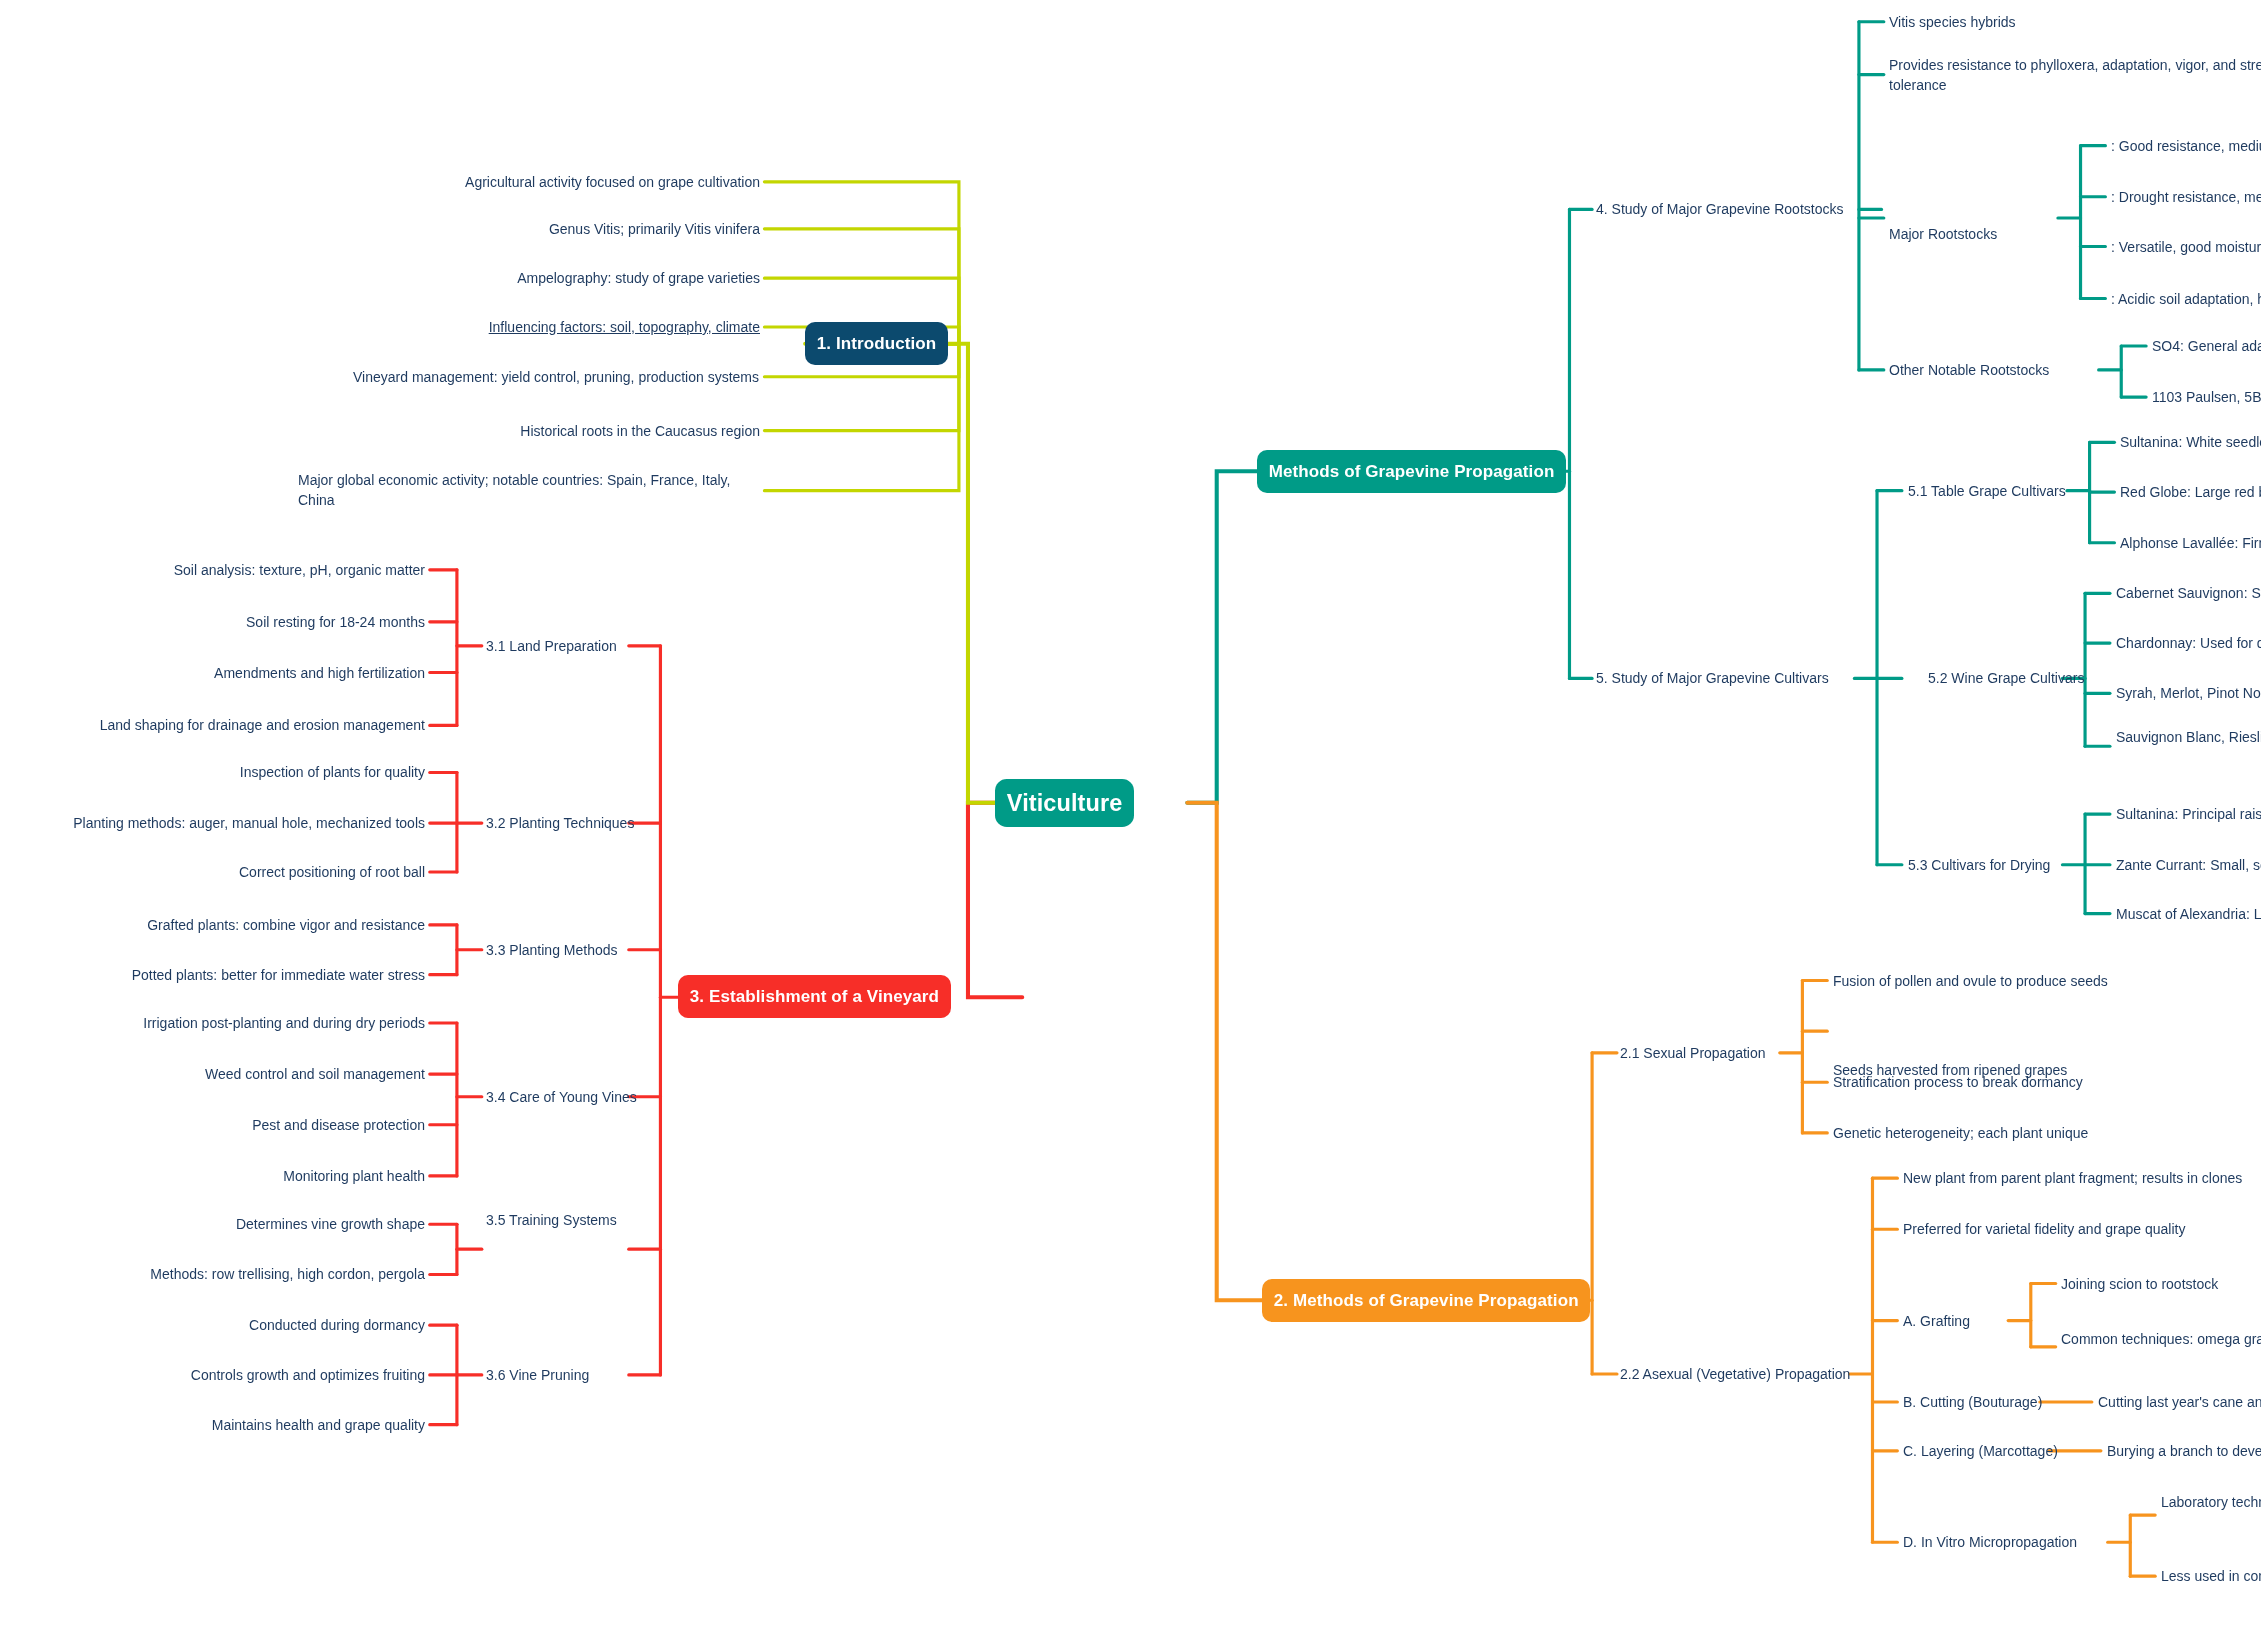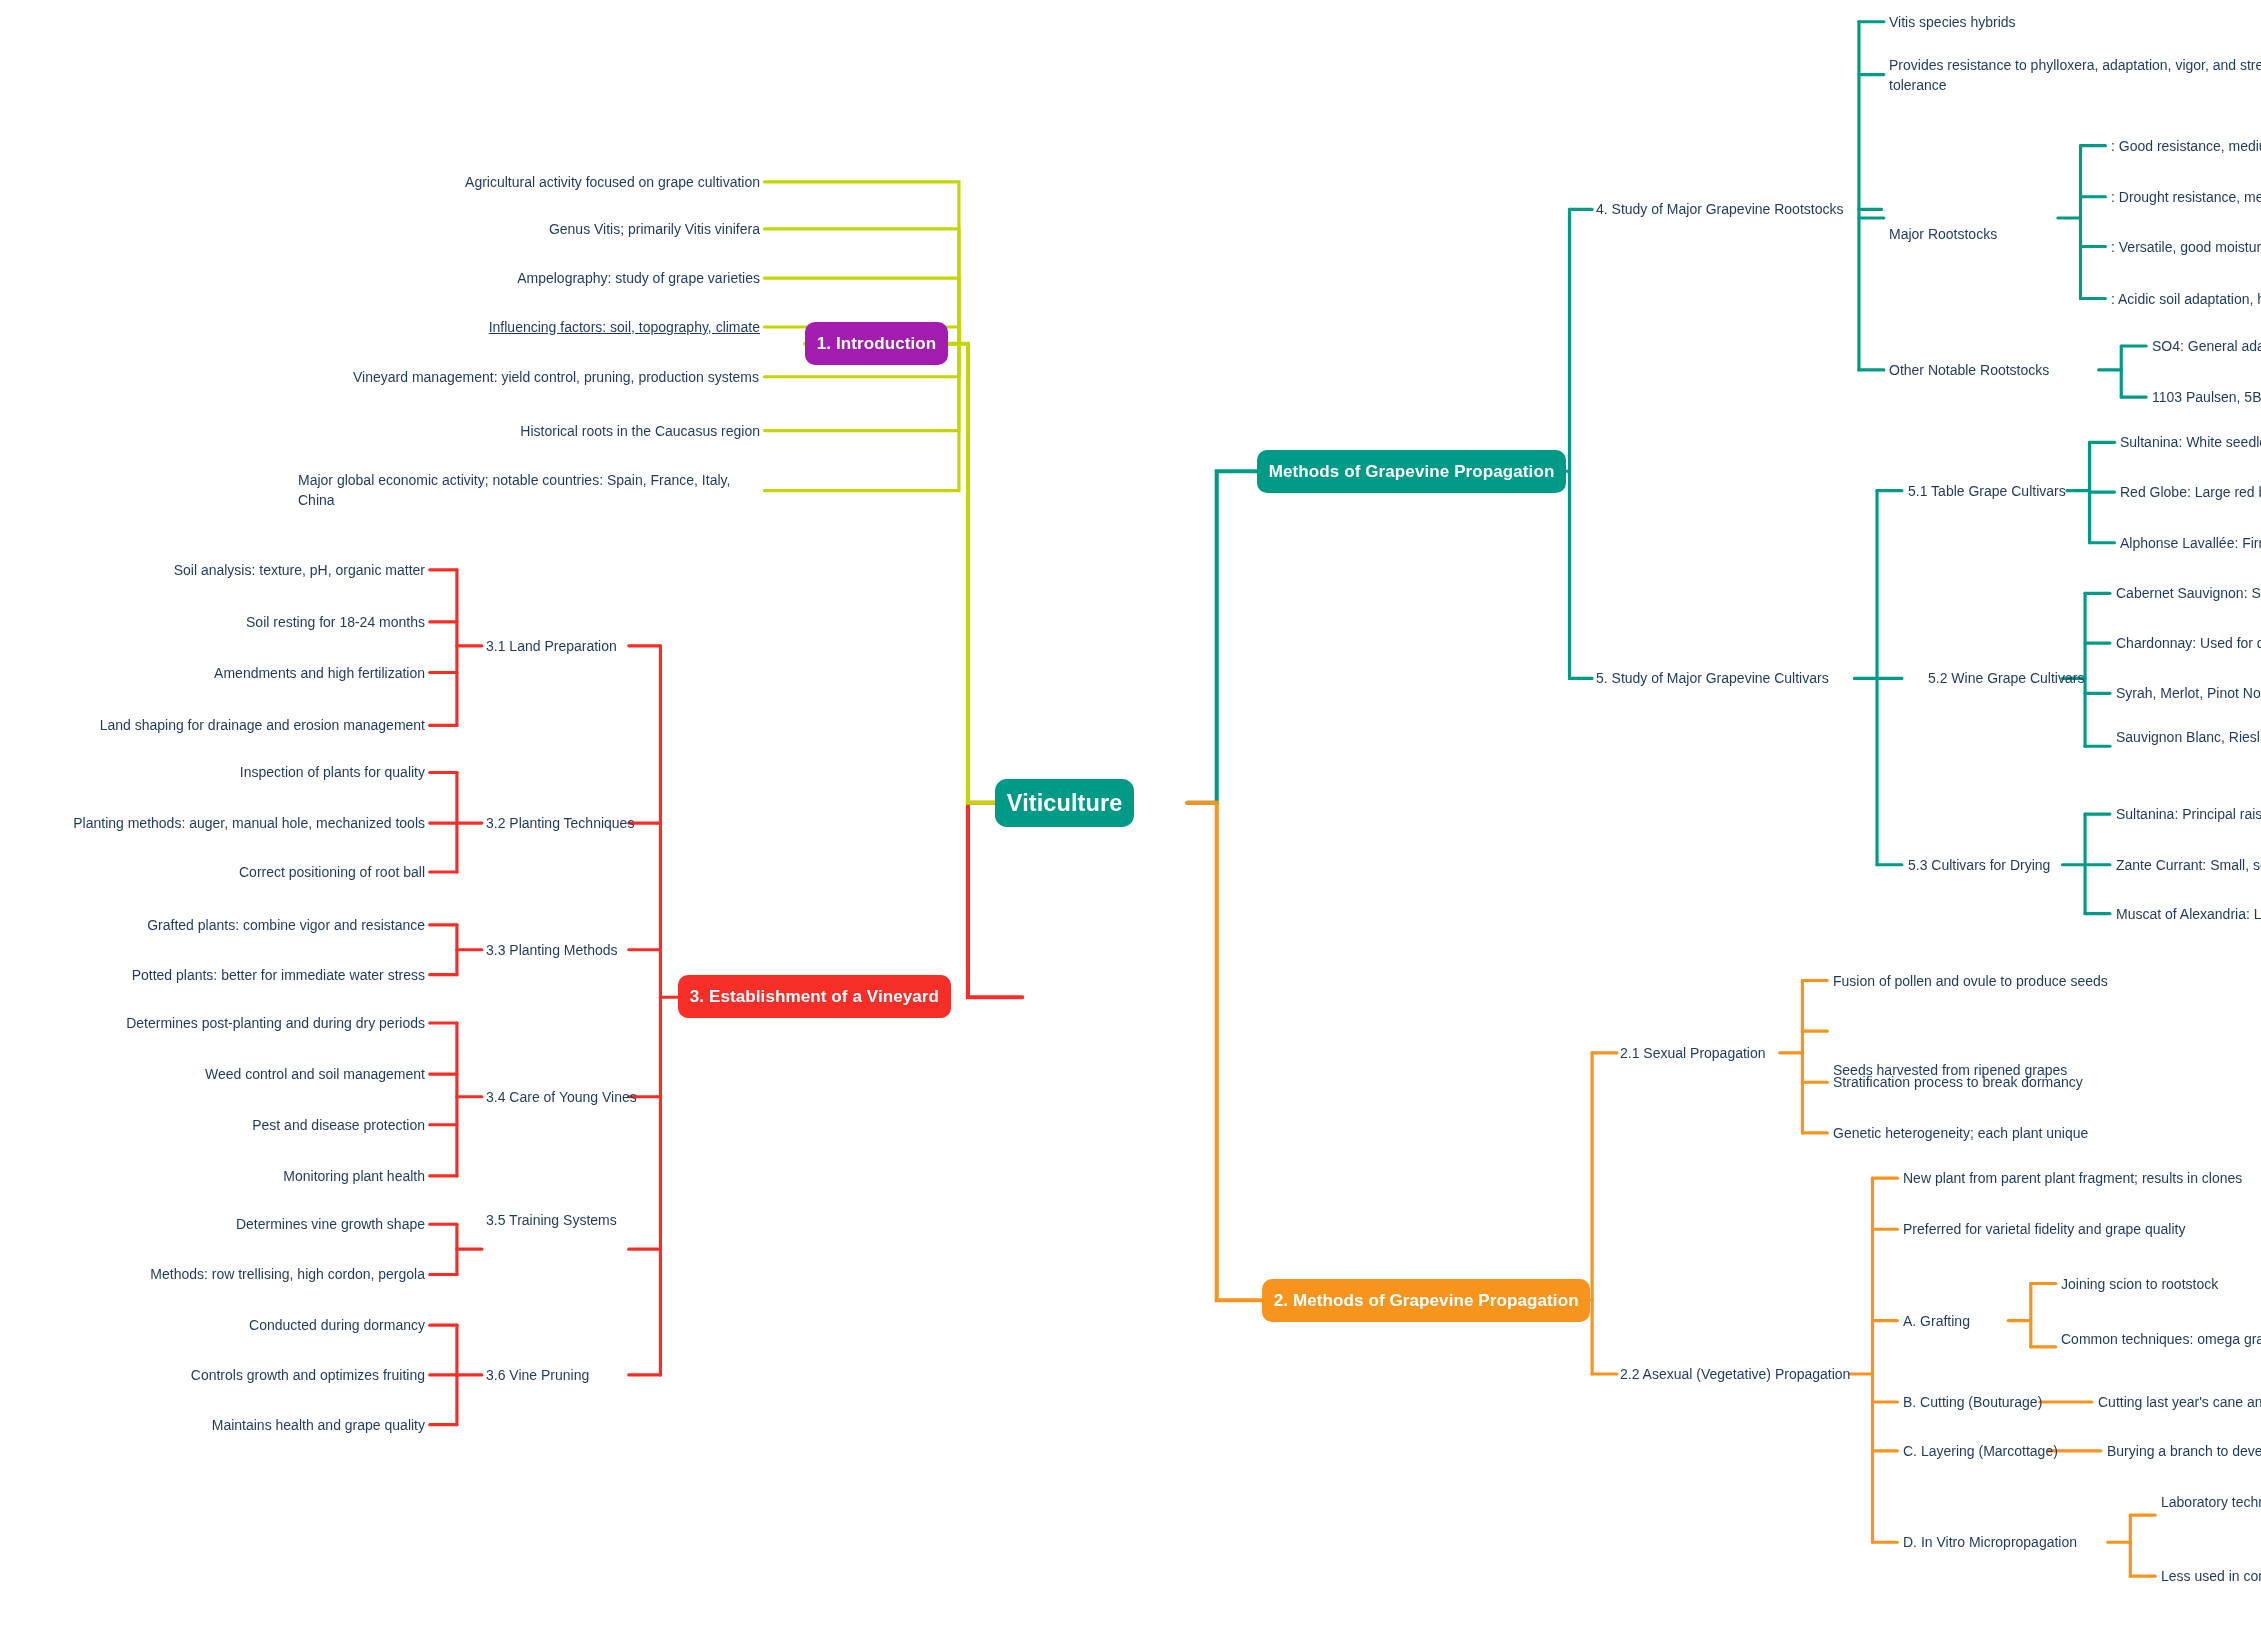--- a/index.html
+++ b/index.html
@@ -18,21 +18,21 @@
     position:absolute;
     display:flex; align-items:center; justify-content:center;
     border-radius:10px;
     color:#ffffff;
     font-weight:bold;
     letter-spacing:0.1px;
     padding:0 11.8px;
     white-space:nowrap;
   }
   .pill.root  { background:#009b87; font-size:23.5px; border-radius:11.8px; }
-  .pill.green { background:#a21caf; font-size:17px; }
+  .pill.green { background:#0c4a6e; font-size:17px; }
   .pill.red   { background:#f72e28; font-size:17px; }
   .pill.orange{ background:#f7941e; font-size:17px; }
   .pill.teal  { background:#009b87; font-size:17px; }
 
   
   .lbl {
     position:absolute;
     font-size:14px;
     line-height:20px;
     color:#1e3a5f;
@@ -277,21 +277,21 @@
 <div class="lbl l" style="left:486px; top:813px; width:154px;">3.2 Planting Techniques</div>
 <div class="lbl r" style="left:81px; top:762px; width:344px;">Inspection of plants for quality</div>
 <div class="lbl r" style="left:9px; top:813px; width:416px;">Planting methods: auger, manual hole, mechanized tools</div>
 <div class="lbl r" style="left:81px; top:862px; width:344px;">Correct positioning of root ball</div>
 
 <div class="lbl l" style="left:486px; top:940px; width:154px;">3.3 Planting Methods</div>
 <div class="lbl r" style="left:63px; top:915px; width:362px;">Grafted plants: combine vigor and resistance</div>
 <div class="lbl r" style="left:63px; top:965px; width:362px;">Potted plants: better for immediate water stress</div>
 
 <div class="lbl l" style="left:486px; top:1087px; width:163px;">3.4 Care of Young Vines</div>
-<div class="lbl r" style="left:59px; top:1013px; width:366px;">Determines post-planting and during dry periods</div>
+<div class="lbl r" style="left:59px; top:1013px; width:366px;">Irrigation post-planting and during dry periods</div>
 <div class="lbl r" style="left:59px; top:1064px; width:366px;">Weed control and soil management</div>
 <div class="lbl r" style="left:59px; top:1115px; width:366px;">Pest and disease protection</div>
 <div class="lbl r" style="left:59px; top:1166px; width:366px;">Monitoring plant health</div>
 
 <div class="lbl l" style="left:486px; top:1210px; width:154px;">3.5 Training Systems</div>
 <div class="lbl r" style="left:63px; top:1214px; width:362px;">Determines vine growth shape</div>
 <div class="lbl r" style="left:45px; top:1264px; width:380px;">Methods: row trellising, high cordon, pergola</div>
 
 <div class="lbl l" style="left:486px; top:1365px; width:145px;">3.6 Vine Pruning</div>
 <div class="lbl r" style="left:81px; top:1315px; width:344px;">Conducted during dormancy</div>

